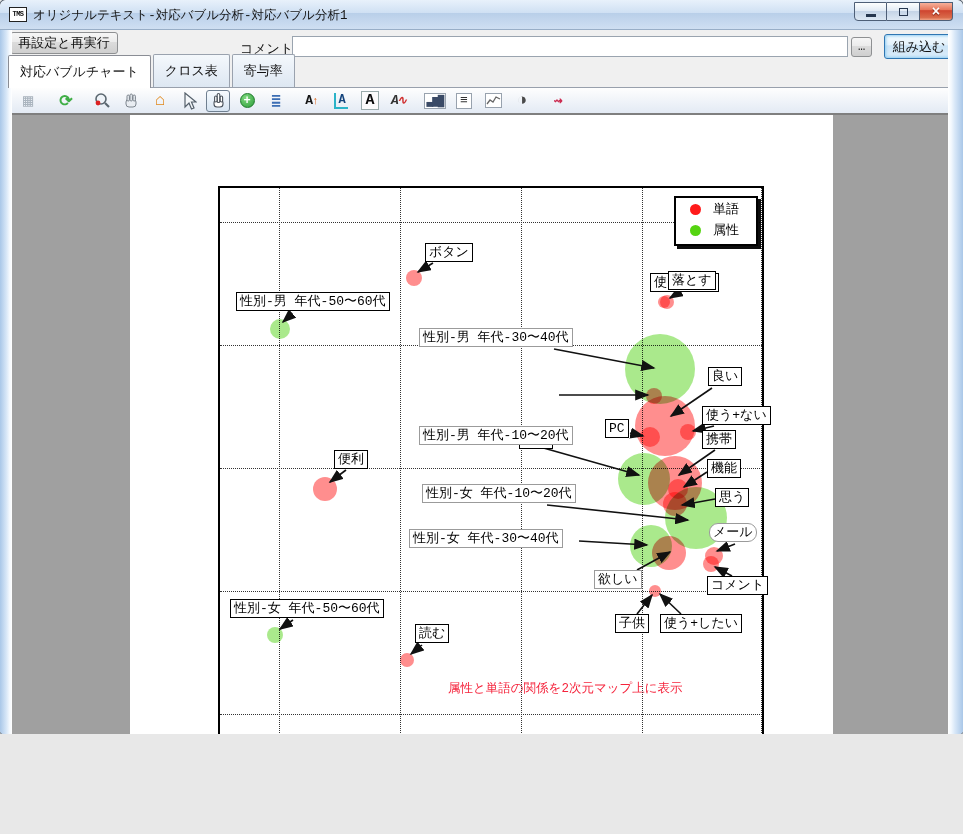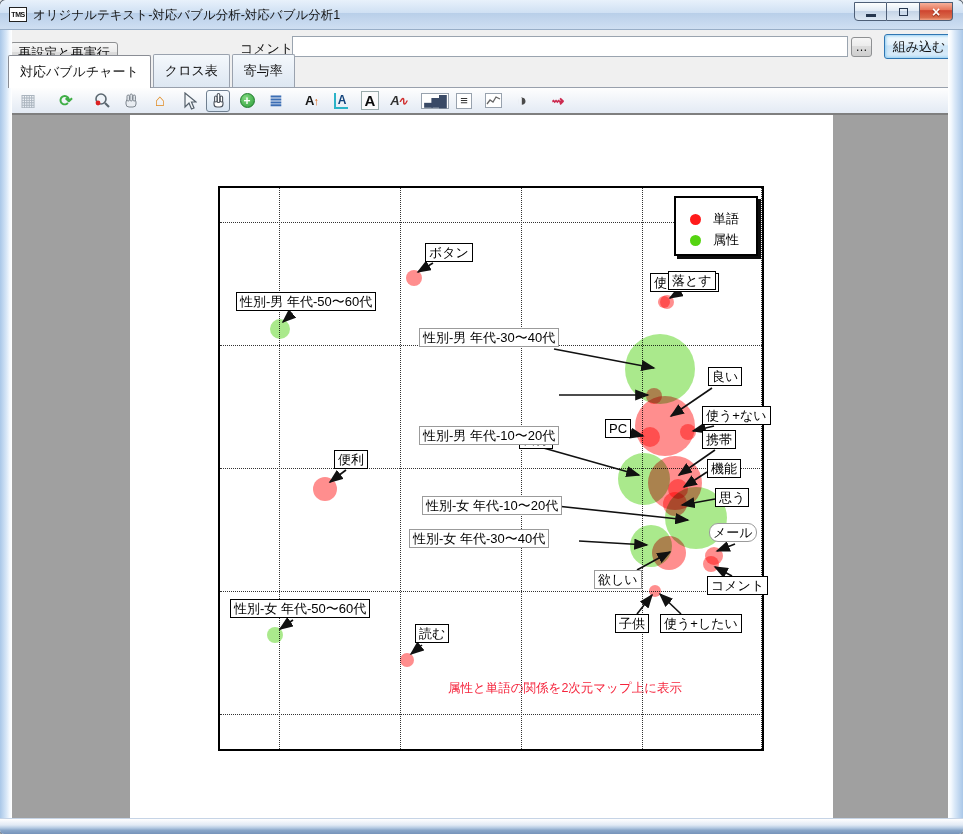--- a/index.html
+++ b/index.html
@@ -1,33 +1,33 @@
 <!DOCTYPE html>
 <html><head>
 <meta charset="utf-8">
 <style>
   html,body{margin:0;padding:0;background:#e8e8e8;}
   *{box-sizing:border-box;}
-  .win{position:relative;width:963px;height:834px;font-family:Liberation Sans, sans-serif;background:#f0f0f0;border-radius:6px 6px 4px 4px;overflow:hidden;box-shadow:0 0 0 1px #55616f;}
+  .win{position:relative;width:963px;height:734px;font-family:Liberation Mono, monospace;background:#f0f0f0;border-radius:6px 6px 4px 4px;overflow:hidden;box-shadow:0 0 0 1px #55616f;}
   
   .titlebar{position:absolute;left:0;top:0;width:963px;height:30px;background:linear-gradient(#e8f1fb,#cfe0f3 45%,#b9cfe9 46%,#cfdff2);border-bottom:1px solid #98aec7;border-radius:6px 6px 0 0;}
   .appicon{position:absolute;left:9px;top:7px;width:18px;height:15px;background:#fff;border:1px solid #222;font-size:7px;font-weight:bold;color:#111;text-align:center;line-height:13px;letter-spacing:-0.5px;}
   .title-text{position:absolute;left:33px;top:7px;font-size:12.5px;color:#151515;white-space:nowrap;}
   .winbtns{position:absolute;right:10px;top:2px;display:flex;}
   .wbtn{width:33px;height:19px;border:1px solid #4e5f77;display:flex;align-items:center;justify-content:center;background:linear-gradient(#fdfefe,#e2ebf5 45%,#c3d3e6 46%,#dde8f4);}
   .wbtn+.wbtn{border-left:none;}
   .wbtn-min{border-radius:0 0 0 4px;}
   .wbtn-close{width:33px;border-radius:0 0 4px 0;background:linear-gradient(#f6b09a,#e6775c 40%,#cf4530 45%,#d96a4a 85%,#f0a285);}
   .glyph-min{width:10px;height:3px;background:#26374f;margin-top:8px;}
   .glyph-max{width:9px;height:8px;border:1.5px solid #26374f;background:transparent;}
   .glyph-close{color:#fff;font-size:14px;font-weight:bold;line-height:1;text-shadow:0 1px 1px #7a1f10;}
   
   .cmdrow{position:absolute;left:0;top:30px;width:963px;height:32px;background:#f0f0f0;}
   .btn{border:1px solid #8e9092;border-radius:3px;background:linear-gradient(#f6f6f6,#ebebeb 45%,#dcdcdc 46%,#cfcfcf);font-size:13px;color:#111;display:flex;align-items:center;justify-content:center;font-family:inherit;}
-  .rerun-btn{position:absolute;left:10px;top:12px;width:108px;height:22px;}
+  .rerun-btn{position:absolute;left:10px;top:2px;width:108px;height:22px;}
   .comment-label{position:absolute;left:240px;top:10px;font-size:13px;color:#111;}
   .comment-input{position:absolute;left:292px;top:6px;width:556px;height:21px;border:1px solid #9aa4af;background:#fff;font-size:13px;padding:0 4px;font-family:inherit;}
   .dots-btn{position:absolute;left:851px;top:7px;width:21px;height:20px;font-size:12px;}
   .embed-btn{position:absolute;left:884px;top:4px;width:70px;height:25px;border:1px solid #2f76b2;box-shadow:inset 0 0 3px 1px #8ecdf2;background:linear-gradient(#f4fafe,#e2f1fb 45%,#cbe4f6 46%,#dcedfa);}
   
   .tabrow{position:absolute;left:0;top:62px;width:963px;height:25px;background:#f0f0f0;display:flex;align-items:flex-end;padding-left:8px;}
   .tab{font-size:13px;color:#111;padding:16px 11px;display:flex;align-items:center;white-space:nowrap;}
   .tab-active{height:24px;background:#fff;border:1px solid #8a8d95;border-bottom:none;border-radius:2px 2px 0 0;position:relative;z-index:2;margin-bottom:-1px;}
   .tab-idle{height:20px;background:linear-gradient(#f4f8fc,#dde7f2);border:1px solid #9aa2ae;border-bottom:none;border-radius:2px 2px 0 0;margin-left:2px;}
   
@@ -57,21 +57,21 @@
   .borderR{position:absolute;left:948px;top:30px;width:15px;height:788px;background:linear-gradient(270deg,#a9c7e8,#d9e8f8 55%,#f4f9fe 80%,#fff);}
   .bottombar{position:absolute;left:0;top:818px;width:963px;height:16px;background:linear-gradient(#ffffff,#e1eaf5 40%,#b3c9e2 60%,#8aa7c9 75%,#7693ba);border-radius:0 0 4px 4px;border-top:1px solid #c6d4e6;}
   
   .chart{position:absolute;left:88px;top:71px;width:546px;height:565px;border:2px solid #000;background:#fff;}
   .grid{position:absolute;}
   .gv{top:0;width:0;height:100%;border-left:1px dotted #333;}
   .gh{left:0;height:0;width:100%;border-top:1px dotted #333;}
   .bubble{position:absolute;border-radius:50%;mix-blend-mode:multiply;}
   .arrows{position:absolute;left:0;top:0;}
   .clabel{position:absolute;background:#fff;border:1.5px solid #000;padding:0 3px;font-size:13px;line-height:17px;white-space:nowrap;color:#000;}
-  .legend{position:absolute;left:454px;top:8px;width:84px;background:#fff;border:2px solid #000;box-shadow:3px 3px 0 rgba(0,0,0,0.95);padding:12px 6px 5px 14px;display:flex;flex-direction:column;gap:3px;z-index:8;}
+  .legend{position:absolute;left:454px;top:8px;width:84px;background:#fff;border:2px solid #000;box-shadow:3px 3px 0 rgba(0,0,0,0.95);padding:2px 6px 5px 14px;display:flex;flex-direction:column;gap:3px;z-index:8;}
   .lg-row{display:flex;align-items:center;gap:12px;}
   .lg-dot{width:11px;height:11px;border-radius:50%;}
   .lg-txt{font-size:13px;color:#000;}
   .note{position:absolute;left:228px;top:492px;font-size:12.5px;color:#f5243c;white-space:nowrap;}
   svg{display:block;}
 </style>
 </head>
 <body>
 
 <div class="win">
@@ -258,21 +258,21 @@
           <div class="clabel" style="left: 448px; top: 83px; border-color: rgb(0, 0, 0);">落とす</div>
           <div class="clabel" style="left: 199px; top: 140px; border-color: rgb(155, 155, 155);">性別-男 年代-30〜40代</div>
           <div class="clabel" style="left: 299px; top: 197px; border-color: rgb(0, 0, 0); margin-top: 45px;">自分</div>
           <div class="clabel" style="left: 488px; top: 179px; border-color: rgb(0, 0, 0);">良い</div>
           <div class="clabel" style="left: 385px; top: 231px; border-color: rgb(0, 0, 0);">PC</div>
           <div class="clabel" style="left: 482px; top: 218px; border-color: rgb(0, 0, 0);">使う+ない</div>
           <div class="clabel" style="left: 482px; top: 242px; border-color: rgb(0, 0, 0);">携帯</div>
           <div class="clabel" style="left: 199px; top: 238px; border-color: rgb(155, 155, 155);">性別-男 年代-10〜20代</div>
           <div class="clabel" style="left: 487px; top: 271px; border-color: rgb(0, 0, 0);">機能</div>
           <div class="clabel" style="left: 495px; top: 300px; border-color: rgb(0, 0, 0);">思う</div>
-          <div class="clabel" style="left: 202px; top: 308px; border-color: rgb(155, 155, 155);">性別-女 年代-10〜20代</div>
+          <div class="clabel" style="left: 202px; top: 296px; border-color: rgb(155, 155, 155);">性別-女 年代-10〜20代</div>
           <div class="clabel" style="left: 189px; top: 341px; border-color: rgb(155, 155, 155);">性別-女 年代-30〜40代</div>
           <div class="clabel" style="left: 489px; top: 335px; border-color: rgb(155, 155, 155); border-radius: 9px;">メール</div>
           <div class="clabel" style="left: 374px; top: 382px; border-color: rgb(155, 155, 155);">欲しい</div>
           <div class="clabel" style="left: 487px; top: 388px; border-color: rgb(0, 0, 0);">コメント</div>
           <div class="clabel" style="left: 395px; top: 426px; border-color: rgb(0, 0, 0);">子供</div>
           <div class="clabel" style="left: 440px; top: 426px; border-color: rgb(0, 0, 0);">使う+したい</div>
           <div class="clabel" style="left: 114px; top: 262px; border-color: rgb(0, 0, 0);">便利</div>
           <div class="clabel" style="left: 195px; top: 436px; border-color: rgb(0, 0, 0); text-align: center;">読む</div>
           <div class="clabel" style="left: 10px; top: 411px; border-color: rgb(0, 0, 0);">性別-女 年代-50〜60代</div>
           <div class="legend">

